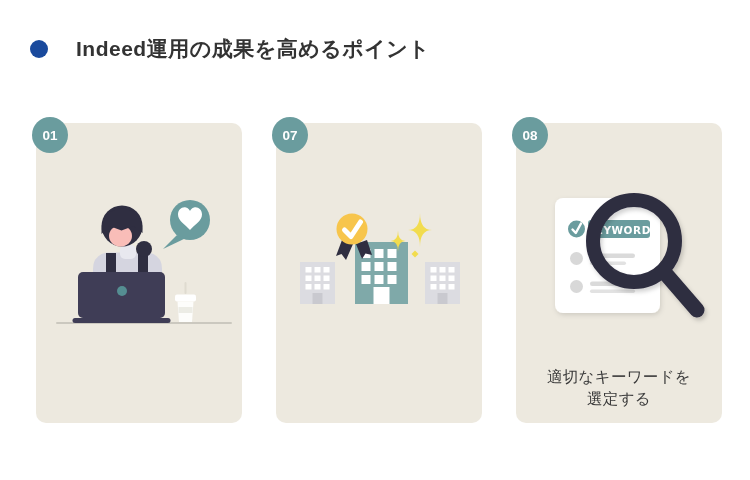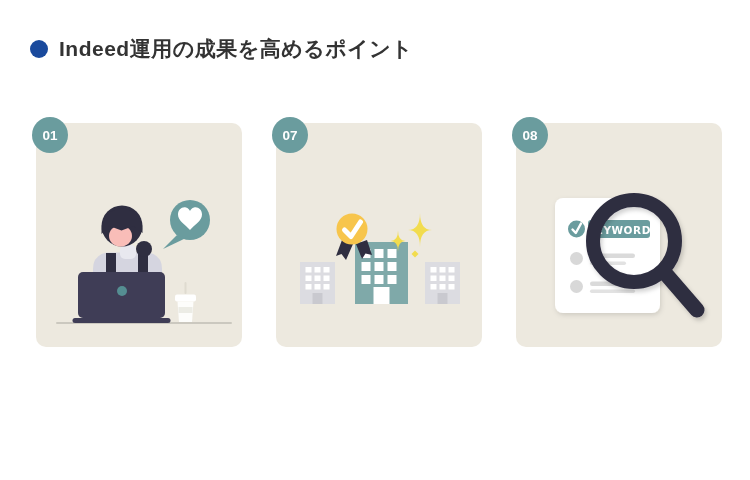--- a/index.html
+++ b/index.html
@@ -8,39 +8,39 @@
     background:#FFFFFF;
     font-family:"Liberation Sans","DejaVu Sans",sans-serif;
     position:relative;
     overflow:hidden;
   }
   .page { position:absolute; inset:0; background:#FFFFFF; }
 
   
   .header {
     position:absolute; left:30px; top:36px; height:26px;
-    display:flex; align-items:center; gap:11px;
+    display:flex; align-items:center; gap:28px;
   }
   .title-bullet {
     width:18px; height:18px; border-radius:50%;
     background:#1A4A9D; flex:0 0 auto;
   }
   .page-title {
     font-size:21px; font-weight:bold; color:#333333; letter-spacing:0.5px;
     white-space:nowrap;
   }
 
   
   .cards {
     position:absolute; left:36px; top:123px;
     display:flex; gap:34px;
   }
   .card {
     position:relative;
-    width:206px; height:224px;
+    width:206px; height:300px;
     background:#EDE9DF;
     border-radius:10px;
   }
   .badge {
     position:absolute; left:-4px; top:-6px;
     width:36px; height:36px; border-radius:50%;
     background:#6A9C9E; color:#FFFFFF;
     font-size:13.5px; font-weight:bold;
     display:flex; align-items:center; justify-content:center;
     z-index:2;
@@ -210,16 +210,18 @@
             <rect x="74" y="158.5" width="53" height="4.5" rx="2.2" fill="#DADADA"></rect>
             <rect x="74" y="166.5" width="45" height="3.5" rx="1.7" fill="#E2E2E2"></rect>
           </g>
 
           <g filter="url(#magShadow)">
             <circle cx="118" cy="118" r="41" fill="none" stroke="#2F2E41" stroke-width="14"></circle>
             <line x1="149" y1="150" x2="181" y2="187" stroke="#2F2E41" stroke-width="15" stroke-linecap="round"></line>
           </g>
         </svg>
       </div>
+      <p class="caption">適切なキーワードを
+選定する</p>
     </section>
 
   </div>
 </div>
 
 </body></html>

